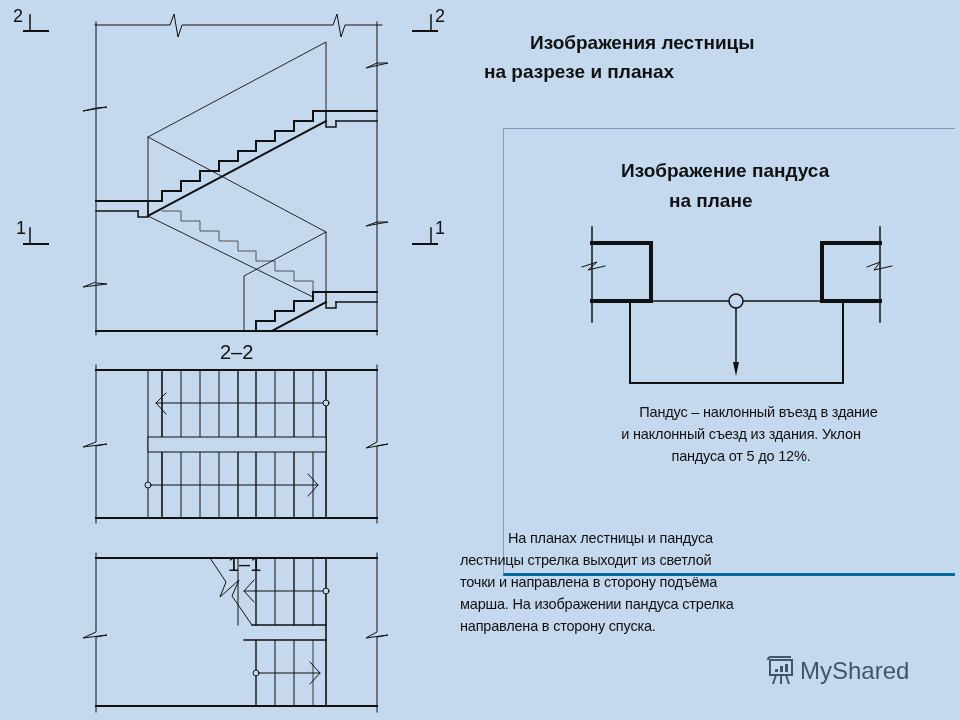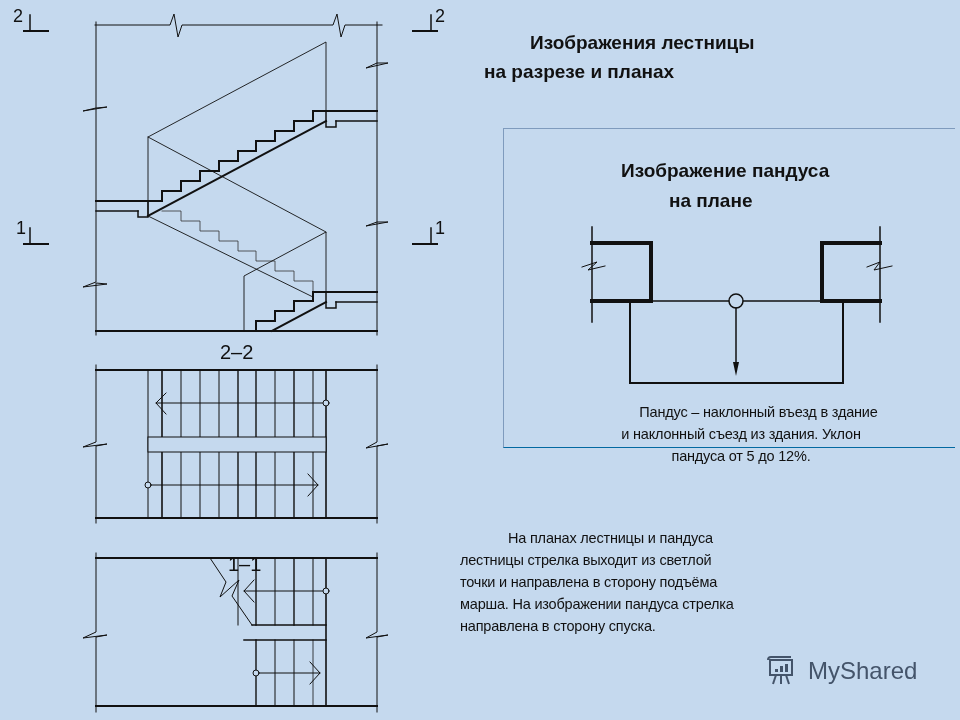--- a/index.html
+++ b/index.html
@@ -8,29 +8,29 @@
     background: #c5d9ee;
     font-family: "Liberation Sans", sans-serif;
     color: #111;
     position: relative;
   }
   .abs { position: absolute; }
   svg.drawing { position: absolute; left: 0; top: 0; }
   .title-line { font-size: 19px; white-space: nowrap; color: #111; font-weight: bold; }
   .para { font-size: 14.5px; line-height: 22px; color: #111; letter-spacing: -0.2px; }
   .ramp-box {
-    position: absolute; left: 503px; top: 128px; width: 452px; height: 320px;
-    border-left: 1px solid #7f9bbd; border-top: 1px solid #7f9bbd; border-bottom: 1px solid #0369a1;
+    position: absolute; left: 503px; top: 128px; width: 452px; height: 448px;
+    border-left: 1px solid #7f9bbd; border-top: 1px solid #7f9bbd; border-bottom: 3px solid #0369a1;
     box-sizing: border-box;
   }
   .cut-label { font-size: 18px; color: #111; }
   .plan-label { font-size: 20px; color: #111; }
   .watermark {
     position: absolute; left: 766px; top: 656px;
-    display: flex; align-items: center; gap: 12px;
+    display: flex; align-items: center; gap: 4px;
     color: #44546a; font-size: 24px;
   }
 </style>
 </head>
 <body>
 
 <svg class="drawing" width="960" height="720" viewBox="0 0 960 720">
   <g fill="none" stroke="#111" stroke-linecap="square">
 
     <g>

